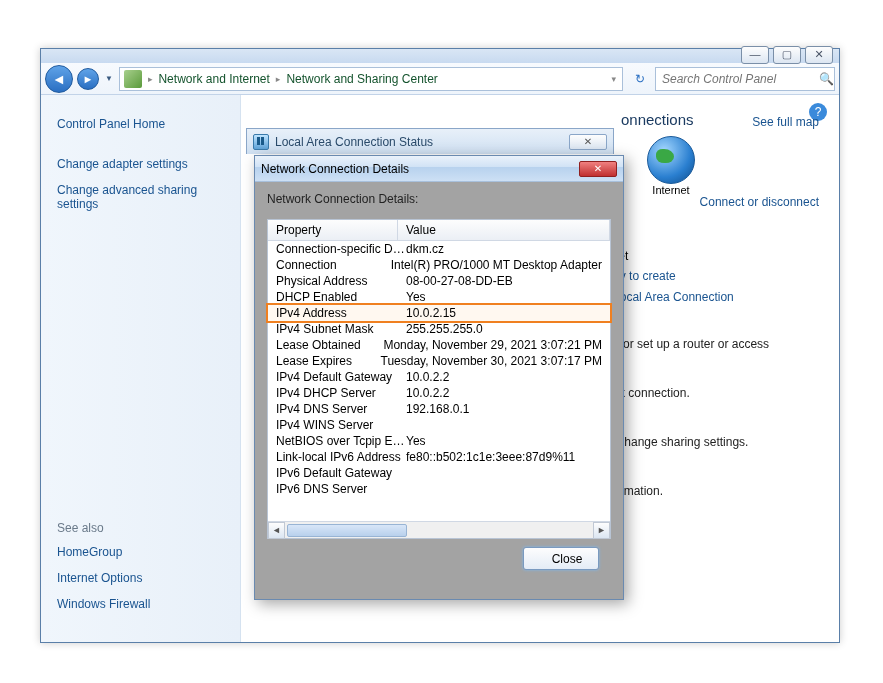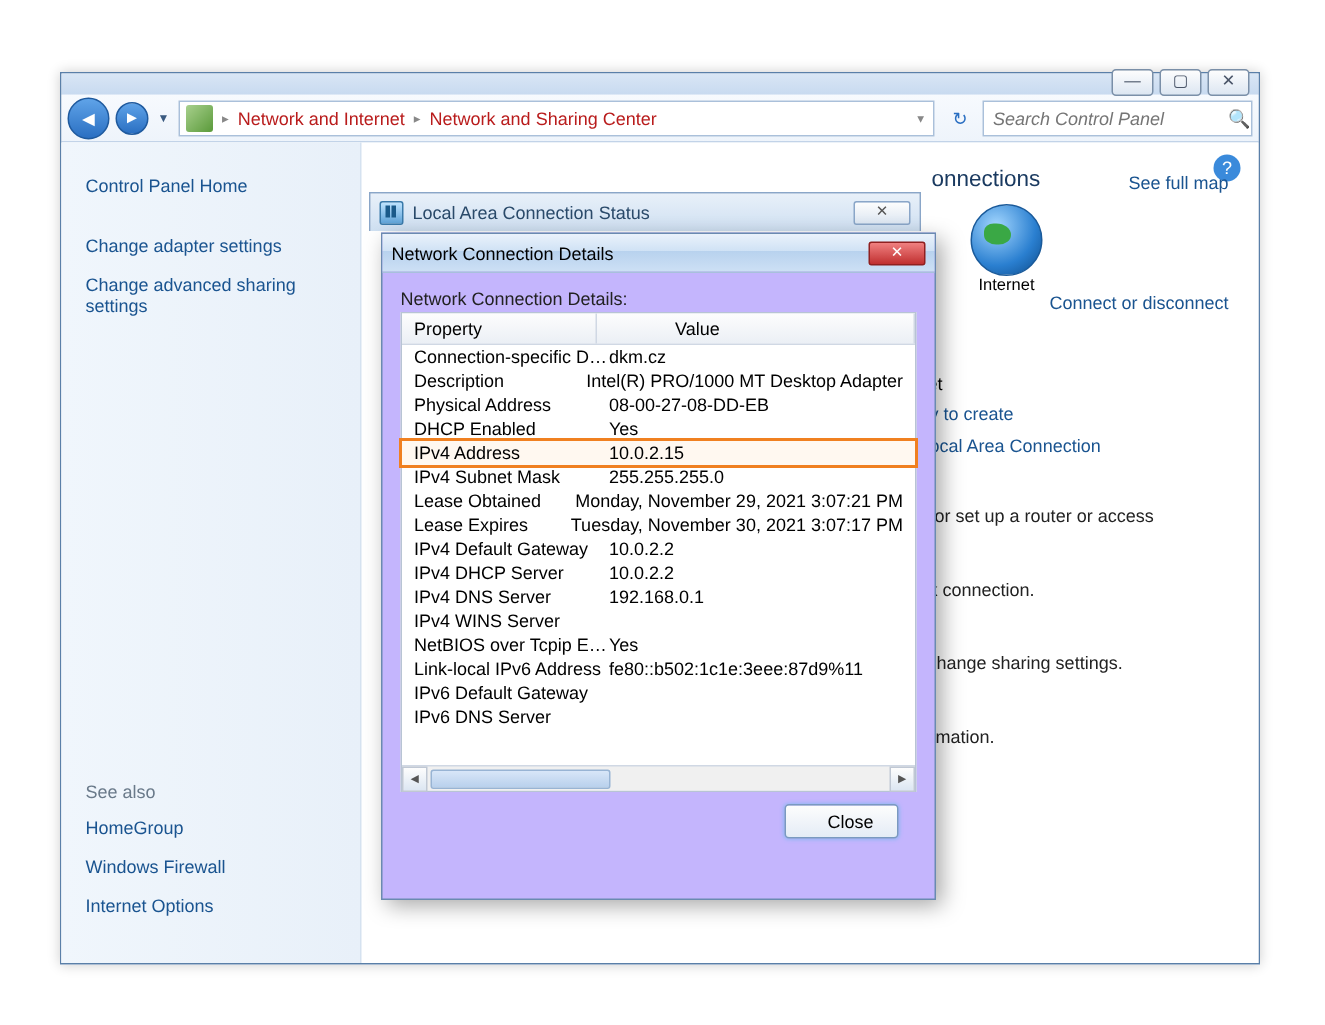--- a/index.html
+++ b/index.html
@@ -14,21 +14,21 @@
 .tbtn.minbtn::before { content: "—"; }
 .tbtn.closebtn::before { content: "✕"; }
 
 
 .navbar { height: 32px; background: linear-gradient(to bottom, #f7fafe, #eef4fb); border-bottom: 1px solid #c2d3e8; display: flex; align-items: center; padding: 0 4px; gap: 4px; }
 .nav-back, .nav-fwd { width: 28px; height: 28px; border-radius: 50%; background: linear-gradient(to bottom, #5fa3e8, #2a6fc2); border: 1px solid #1f5a9e; display: flex; align-items: center; justify-content: center; color: #fff; font-size: 14px; cursor: pointer; }
 .nav-fwd { width: 22px; height: 22px; font-size: 11px; }
 .nav-drop { font-size: 8px; color: #3a5a80; padding: 0 2px; cursor: pointer; }
 .breadcrumb { flex: 1; height: 24px; background: #fff; border: 1px solid #aac0da; display: flex; align-items: center; padding: 0 4px; font-size: 12px; }
 .bc-icon { width: 18px; height: 18px; background: linear-gradient(135deg,#a8d08d,#5a9a3a); border-radius: 2px; margin-right: 4px; }
-.bc-item { color: #b91c1c; padding: 0 4px; cursor: pointer; }
+.bc-item { color: #14532d; padding: 0 4px; cursor: pointer; }
 .bc-sep { color: #888; font-size: 9px; padding: 0 2px; }
 .bc-refresh { width: 22px; height: 22px; display: flex; align-items: center; justify-content: center; color: #2a6fc2; font-size: 12px; margin-left: 2px; }
 .searchbox { width: 180px; height: 24px; background: #fff; border: 1px solid #aac0da; display: flex; align-items: center; padding: 0 6px; }
 .searchbox input { border: none; outline: none; flex: 1; font-size: 12px; color: #4d7c0f; font-style: italic; }
 .search-icon { color: #3a6aa8; font-size: 12px; }
 
 
 .content { display: flex; height: calc(100% - 46px); background: #fff; }
 .sidebar { width: 200px; background: linear-gradient(to right, #f0f6fc, #e8f0f9); border-right: 1px solid #d5e2f0; padding: 16px 0 0 16px; font-size: 12px; }
 .sidebar .link { color: #1a5490; padding: 6px 0; cursor: pointer; }
@@ -49,28 +49,28 @@
 .partial-text { margin-left: 310px; line-height: 1.9; color: #222; margin-top: 6px; }
 .partial-text .row { margin-top: 26px; }
 
 
 .dlg-status { position: absolute; left: 246px; top: 128px; width: 368px; height: 26px; background: linear-gradient(to bottom,#e8f0f9,#cfe0f2); border: 1px solid #8aa6c8; border-bottom: none; display: flex; align-items: center; padding: 0 6px; font-size: 12px; }
 .dlg-status .dlg-icon { width: 16px; height: 16px; margin-right: 6px; }
 .dlg-status .dlg-title { flex: 1; color: #2a4a6a; }
 .dlg-x { width: 38px; height: 16px; border: 1px solid #8aa6c8; border-radius: 2px; background: linear-gradient(to bottom,#fdfdfd,#dce6f2); font-size: 10px; text-align: center; line-height: 14px; color: #555; cursor: pointer; }
 
 
-.dlg-details { position: absolute; left: 254px; top: 155px; width: 370px; height: 445px; background: #c4b5fd; border: 1px solid #6a8ab0; box-shadow: 4px 4px 14px rgba(0,0,0,.35); }
+.dlg-details { position: absolute; left: 254px; top: 155px; width: 370px; height: 445px; background: #a3a3a3; border: 1px solid #6a8ab0; box-shadow: 4px 4px 14px rgba(0,0,0,.35); }
 .dlg-details .hdr { height: 26px; background: linear-gradient(to bottom,#eaf2fb 0%,#d0e2f5 45%,#b8d2ee 46%,#cde0f5 100%); border-bottom: 1px solid #a8c0dc; display: flex; align-items: center; padding: 0 6px; font-size: 12px; }
 .dlg-details .hdr span { flex: 1; }
 .dlg-close-red { width: 38px; height: 16px; background: linear-gradient(to bottom,#f08080,#c03030); border: 1px solid #902020; border-radius: 2px; color: #fff; font-size: 10px; text-align: center; line-height: 14px; cursor: pointer; }
 .dlg-body { padding: 10px 12px; font-size: 12px; }
-.prop-label { color: #222; margin-bottom: 2px; }
+.prop-label { color: #222; margin-bottom: 13px; }
 .prop-grid { border: 1px solid #b8c4d4; background: #fff; height: 320px; position: relative; }
-.prop-head { display: flex; background: linear-gradient(to bottom,#fdfdfd,#ebeff5); border-bottom: 1px solid #d0d8e4; font-size: 12px; gap: 44px; }
+.prop-head { display: flex; background: linear-gradient(to bottom,#fdfdfd,#ebeff5); border-bottom: 1px solid #d0d8e4; font-size: 12px; }
 .prop-head div { padding: 3px 8px; border-right: 1px solid #d0d8e4; }
 .prop-head .c1 { width: 130px; }
 .prop-head .c2 { flex: 1; }
 .prop-rows { font-size: 12px; }
 .prow { display: flex; padding: 1px 8px; }
 .prow .c1 { width: 130px; white-space: nowrap; overflow: hidden; text-overflow: ellipsis; }
 .prow .c2 { flex: 1; white-space: nowrap; }
 .prow.hl { outline: 2px solid #f08020; background: #fff8f0; }
 .hscroll { position: absolute; bottom: 0; left: 0; right: 0; height: 17px; background: #f0f0f0; border-top: 1px solid #d0d8e4; display: flex; }
 .hs-btn { width: 17px; height: 17px; background: linear-gradient(to bottom,#fdfdfd,#dce6f2); border: 1px solid #c0c8d4; text-align: center; font-size: 9px; line-height: 14px; color: #555; cursor: pointer; }
@@ -110,22 +110,22 @@
     </div>
   </div>
   <div class="content">
     <div class="sidebar">
       <div class="link" style="font-weight:normal;color:#1a5490">Control Panel Home</div>
       <div style="height:14px"></div>
       <div class="link">Change adapter settings</div>
       <div class="link">Change advanced sharing settings</div>
       <div class="section">See also</div>
       <div class="link">HomeGroup</div>
+      <div class="link">Internet Options</div>
       <div class="link">Windows Firewall</div>
-      <div class="link">Internet Options</div>
     </div>
     <div class="main">
       <div class="help-icon">?</div>
       <div style="margin-left:360px">
         <h2>onnections</h2>
       </div>
       <div class="right-links">See full map</div>
       <div class="net-icon-row" style="margin-left:386px">
         <div class="net-icon-block">
           <div class="globe"></div>
@@ -165,21 +165,21 @@
       <div class="prop-head">
         <div class="c1">Property</div>
         <div class="c2">Value</div>
       </div>
       <div class="prop-rows" id="prop-rows">
           <div class="prow">
             <div class="c1">Connection-specific DN...</div>
             <div class="c2">dkm.cz</div>
           </div>
           <div class="prow">
-            <div class="c1">Description</div>
+            <div class="c1">Connection</div>
             <div class="c2">Intel(R) PRO/1000 MT Desktop Adapter</div>
           </div>
           <div class="prow">
             <div class="c1">Physical Address</div>
             <div class="c2">08-00-27-08-DD-EB</div>
           </div>
           <div class="prow">
             <div class="c1">DHCP Enabled</div>
             <div class="c2">Yes</div>
           </div>

